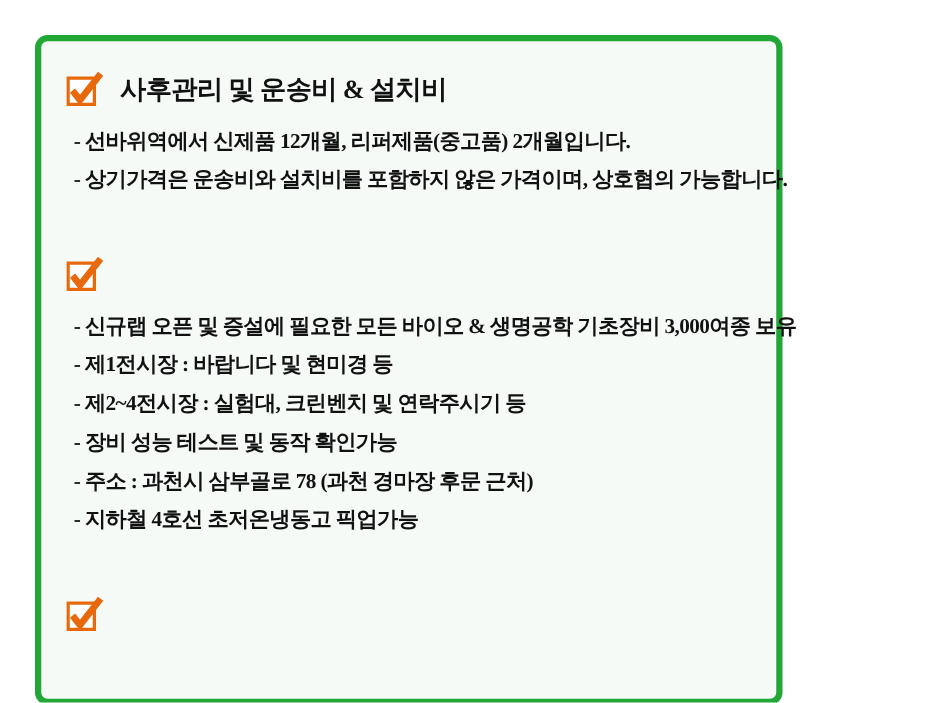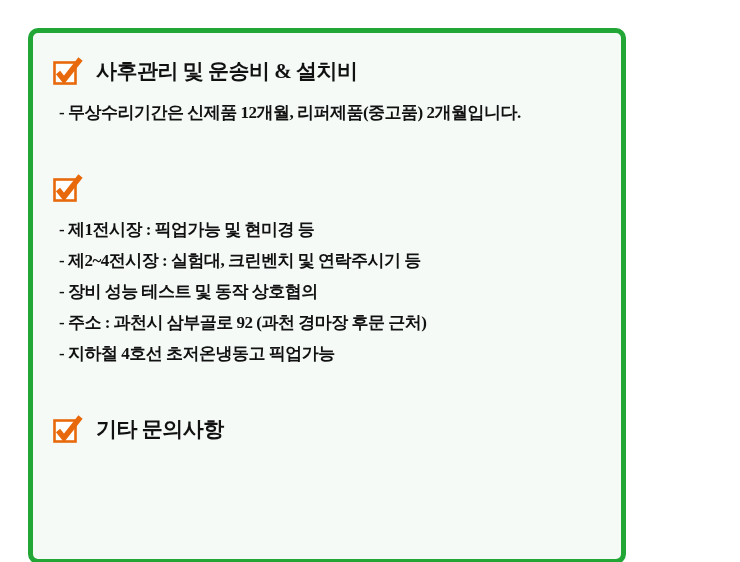--- a/index.html
+++ b/index.html
@@ -60,47 +60,48 @@
     <div class="heading">
       <span class="check-icon">
         <svg width="30" height="29" viewBox="0 0 30 29" aria-hidden="true">
           <rect x="1.5" y="6.5" width="21" height="21" fill="#ffffff" stroke="currentColor" stroke-width="2.6"></rect>
           <path d="M5 16.5 L11 24 L27.5 3" fill="none" stroke="currentColor" stroke-width="5.4"></path>
         </svg>
       </span>
       <span>사후관리 및 운송비 &amp; 설치비</span>
     </div>
     <ul class="items">
-      <li>- 무상수리기간은 신제품 12개월, 리퍼제품(중고품) 2개월입니다.</li>
+      <li>- 선바위역에서 신제품 12개월, 리퍼제품(중고품) 2개월입니다.</li>
+      <li>- 상기가격은 운송비와 설치비를 포함하지 않은 가격이며, 상호협의 가능합니다.</li>
     </ul>
   </section>
 
   <section class="sec">
     <div class="heading">
       <span class="check-icon">
         <svg width="30" height="29" viewBox="0 0 30 29" aria-hidden="true">
           <rect x="1.5" y="6.5" width="21" height="21" fill="#ffffff" stroke="currentColor" stroke-width="2.6"></rect>
           <path d="M5 16.5 L11 24 L27.5 3" fill="none" stroke="currentColor" stroke-width="5.4"></path>
         </svg>
       </span>
     </div>
     <ul class="items">
-      <li>- 제1전시장 : 픽업가능 및 현미경 등</li>
+      <li>- 신규랩 오픈 및 증설에 필요한 모든 바이오 &amp; 생명공학 기초장비 3,000여종 보유</li>
+      <li>- 제1전시장 : 바랍니다 및 현미경 등</li>
       <li>- 제2~4전시장 : 실험대, 크린벤치 및 연락주시기 등</li>
-      <li>- 장비 성능 테스트 및 동작 상호협의</li>
-      <li>- 주소 : 과천시 삼부골로 92 (과천 경마장 후문 근처)</li>
+      <li>- 장비 성능 테스트 및 동작 확인가능</li>
+      <li>- 주소 : 과천시 삼부골로 78 (과천 경마장 후문 근처)</li>
       <li>- 지하철 4호선 초저온냉동고 픽업가능</li>
     </ul>
   </section>
 
   <section class="sec">
     <div class="heading">
       <span class="check-icon">
         <svg width="30" height="29" viewBox="0 0 30 29" aria-hidden="true">
           <rect x="1.5" y="6.5" width="21" height="21" fill="#ffffff" stroke="currentColor" stroke-width="2.6"></rect>
           <path d="M5 16.5 L11 24 L27.5 3" fill="none" stroke="currentColor" stroke-width="5.4"></path>
         </svg>
       </span>
-      <span>기타 문의사항</span>
     </div>
   </section>
 
 </div>
 
 </body></html>

